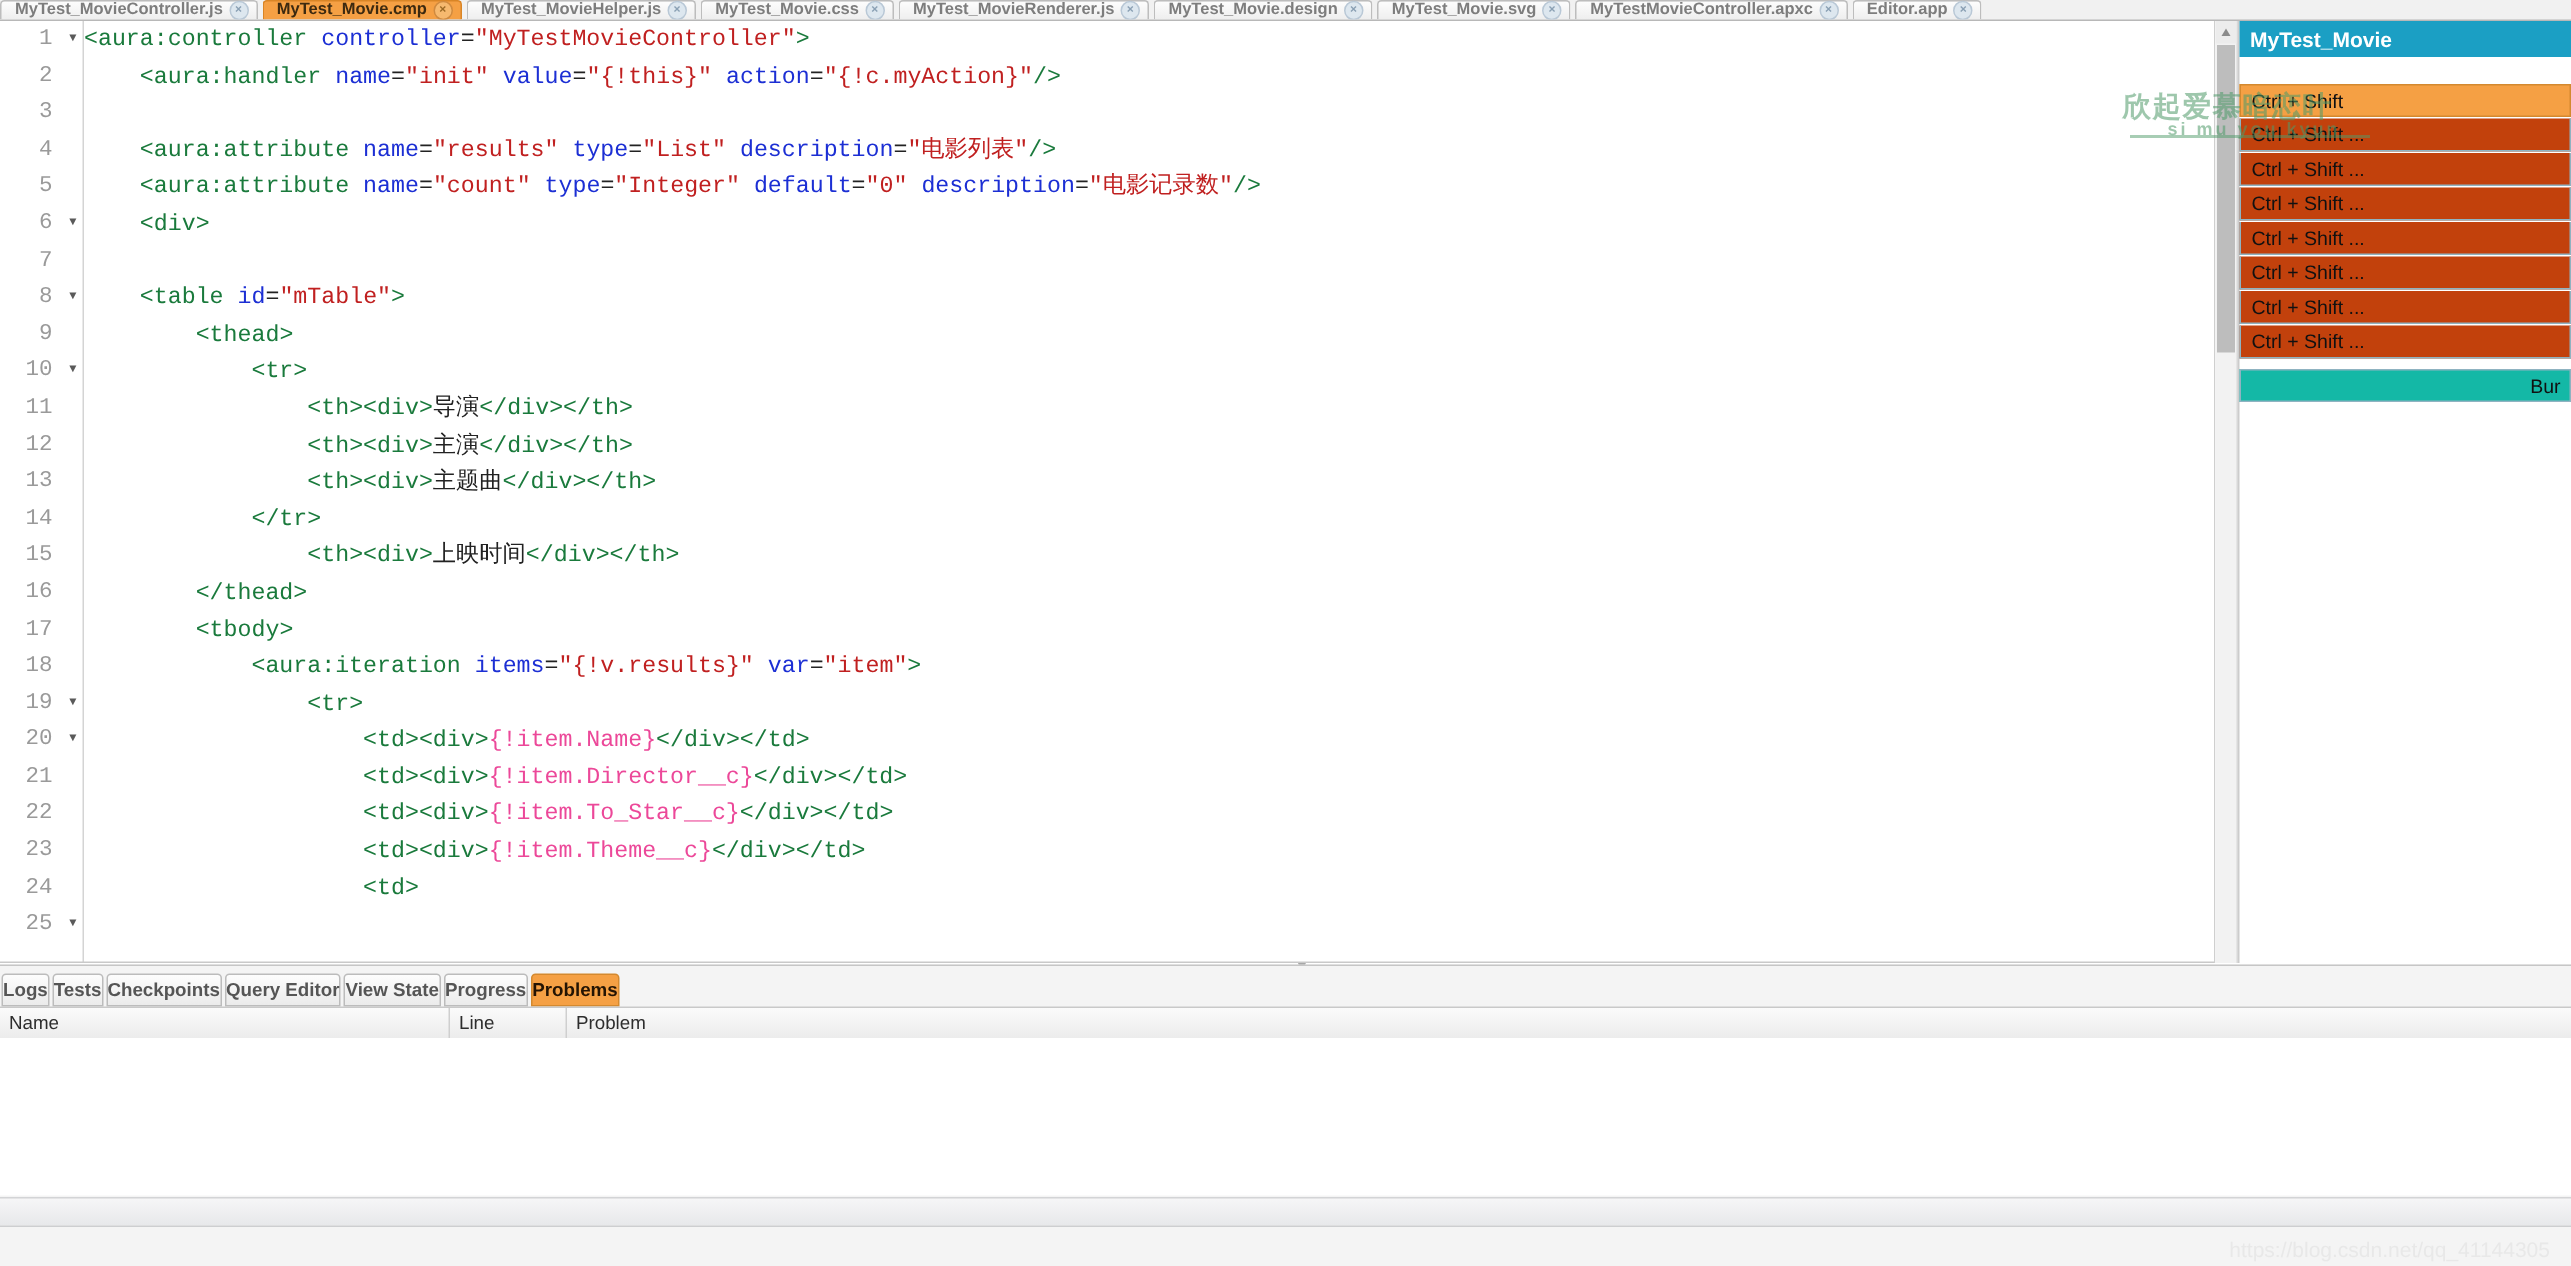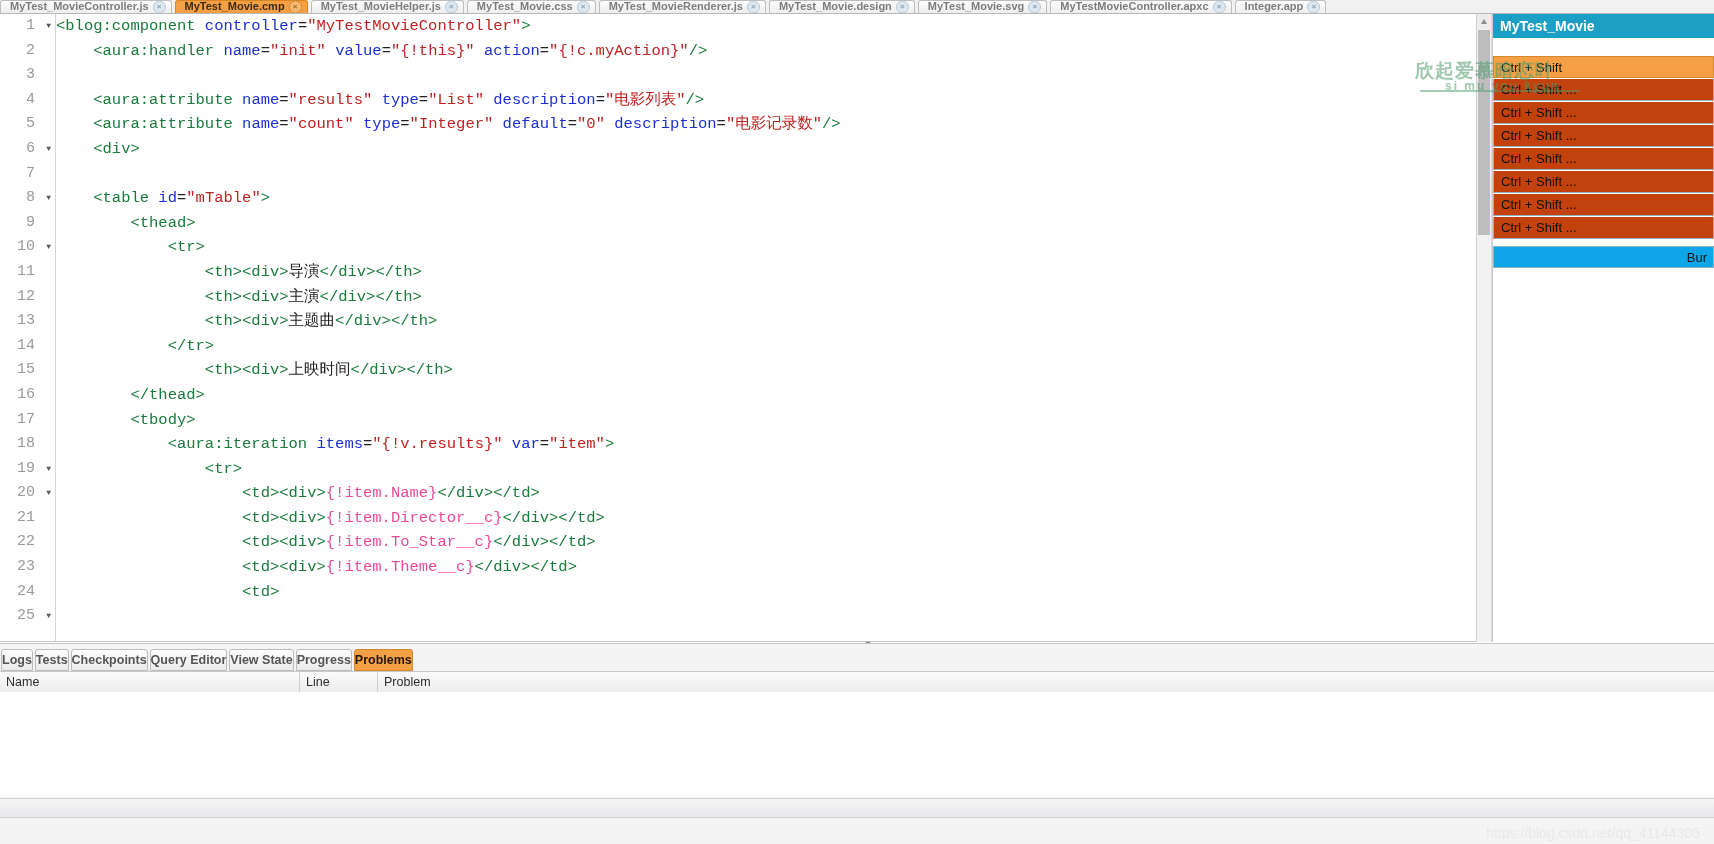--- a/index.html
+++ b/index.html
@@ -257,21 +257,21 @@
     box-sizing: border-box;
   }
   .rp-item.first {
     background: #f5a044;
     border-color: #d4892f;
     border-top: 1px solid #d4892f;
   }
   .rp-footer {
     margin-top: 7px;
     height: 22px;
-    background: #0ea5e9;
+    background: #14b8a6;
     border: 1px solid #8fb3c1;
     font-size: 13px;
     color: #111111;
     display: flex;
     align-items: center;
     justify-content: flex-end;
     padding-right: 6px;
     white-space: nowrap;
     overflow: hidden;
     box-sizing: border-box;
@@ -423,21 +423,21 @@
       </div>
       <div class="tab">
         <span>MyTest_Movie.svg</span>
         <span class="tab-close">×</span>
       </div>
       <div class="tab">
         <span>MyTestMovieController.apxc</span>
         <span class="tab-close">×</span>
       </div>
       <div class="tab">
-        <span>Integer.app</span>
+        <span>Editor.app</span>
         <span class="tab-close">×</span>
       </div>
     </div>
 
   <div class="editor">
     <div class="gutter">
         <div class="ln">1<span class="fold">▼</span></div>
         <div class="ln">2</div>
         <div class="ln">3</div>
         <div class="ln">4</div>
@@ -457,21 +457,21 @@
         <div class="ln">18</div>
         <div class="ln">19<span class="fold">▼</span></div>
         <div class="ln">20<span class="fold">▼</span></div>
         <div class="ln">21</div>
         <div class="ln">22</div>
         <div class="ln">23</div>
         <div class="ln">24</div>
         <div class="ln">25<span class="fold">▼</span></div>
       </div>
     <div class="codearea">
-        <div class="cl"><span class="punct">&lt;</span><span class="tag">blog:component</span><span class="plain"> </span><span class="attr">controller</span><span class="plain">=</span><span class="val">"MyTestMovieController"</span><span class="punct">&gt;</span></div>
+        <div class="cl"><span class="punct">&lt;</span><span class="tag">aura:controller</span><span class="plain"> </span><span class="attr">controller</span><span class="plain">=</span><span class="val">"MyTestMovieController"</span><span class="punct">&gt;</span></div>
         <div class="cl">    <span class="punct">&lt;</span><span class="tag">aura:handler</span><span class="plain"> </span><span class="attr">name</span><span class="plain">=</span><span class="val">"init"</span><span class="plain"> </span><span class="attr">value</span><span class="plain">=</span><span class="val">"{!this}"</span><span class="plain"> </span><span class="attr">action</span><span class="plain">=</span><span class="val">"{!c.myAction}"</span><span class="punct">/&gt;</span></div>
         <div class="cl"></div>
         <div class="cl">    <span class="punct">&lt;</span><span class="tag">aura:attribute</span><span class="plain"> </span><span class="attr">name</span><span class="plain">=</span><span class="val">"results"</span><span class="plain"> </span><span class="attr">type</span><span class="plain">=</span><span class="val">"List"</span><span class="plain"> </span><span class="attr">description</span><span class="plain">=</span><span class="val">"电影列表"</span><span class="punct">/&gt;</span></div>
         <div class="cl">    <span class="punct">&lt;</span><span class="tag">aura:attribute</span><span class="plain"> </span><span class="attr">name</span><span class="plain">=</span><span class="val">"count"</span><span class="plain"> </span><span class="attr">type</span><span class="plain">=</span><span class="val">"Integer"</span><span class="plain"> </span><span class="attr">default</span><span class="plain">=</span><span class="val">"0"</span><span class="plain"> </span><span class="attr">description</span><span class="plain">=</span><span class="val">"电影记录数"</span><span class="punct">/&gt;</span></div>
         <div class="cl">    <span class="punct">&lt;</span><span class="tag">div</span><span class="punct">&gt;</span></div>
         <div class="cl"></div>
         <div class="cl">    <span class="punct">&lt;</span><span class="tag">table</span><span class="plain"> </span><span class="attr">id</span><span class="plain">=</span><span class="val">"mTable"</span><span class="punct">&gt;</span></div>
         <div class="cl">        <span class="punct">&lt;</span><span class="tag">thead</span><span class="punct">&gt;</span></div>
         <div class="cl">            <span class="punct">&lt;</span><span class="tag">tr</span><span class="punct">&gt;</span></div>
         <div class="cl">                <span class="punct">&lt;</span><span class="tag">th</span><span class="punct">&gt;&lt;</span><span class="tag">div</span><span class="punct">&gt;</span><span class="plain">导演</span><span class="punct">&lt;/</span><span class="tag">div</span><span class="punct">&gt;&lt;/</span><span class="tag">th</span><span class="punct">&gt;</span></div>

